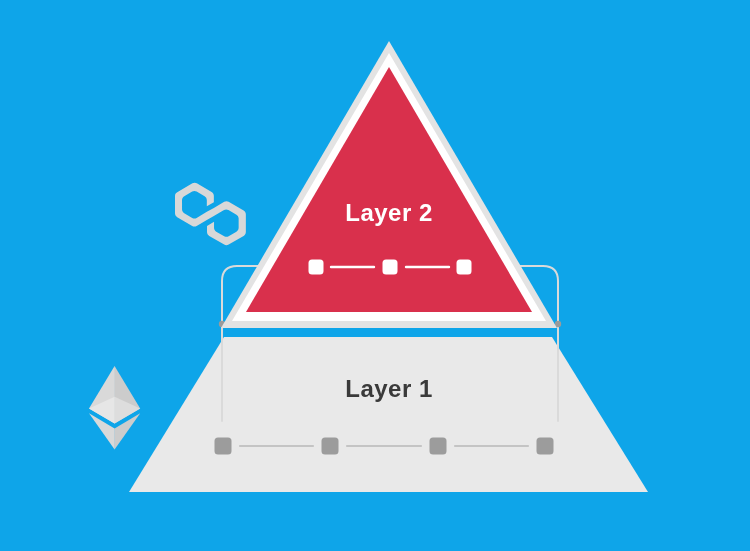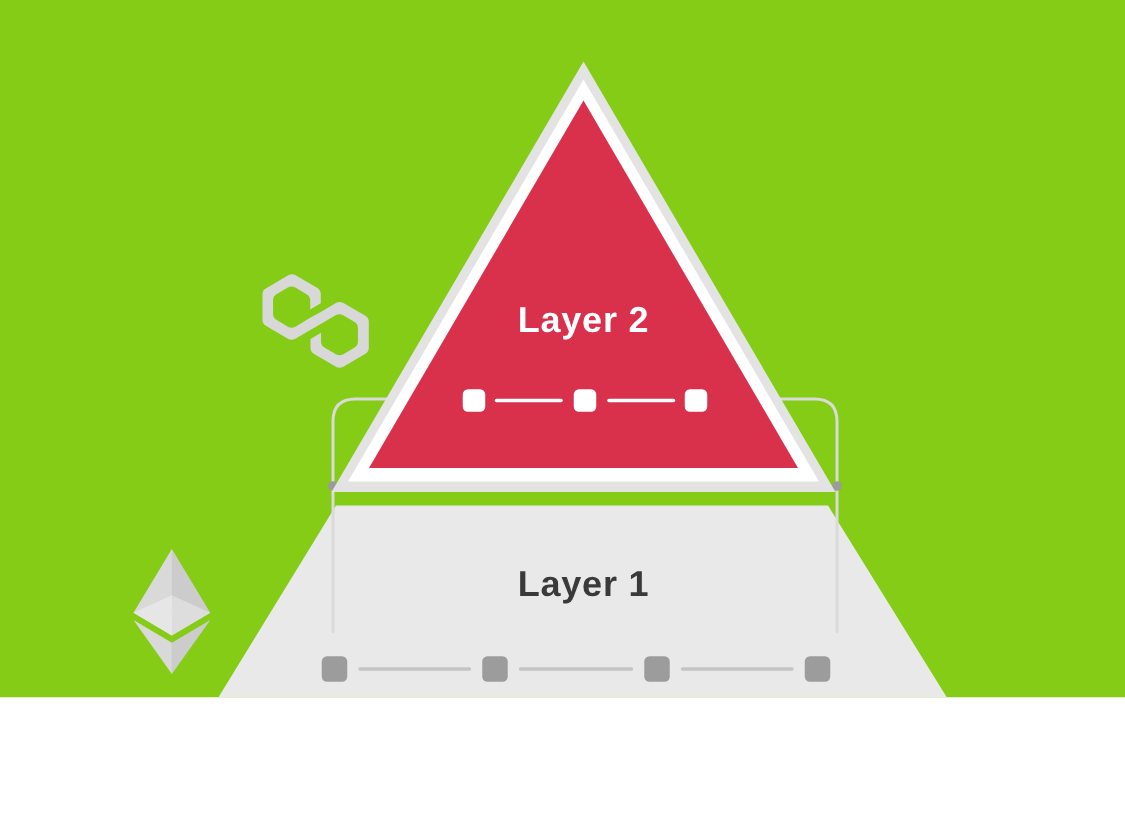--- a/index.html
+++ b/index.html
@@ -4,22 +4,22 @@
 <style>
   html, body {
     margin: 0;
     padding: 0;
     background: #ffffff;
     font-family: "Liberation Sans", sans-serif;
   }
   .stage {
     position: relative;
     width: 750px;
-    height: 465px;
-    background: #84cc16;
+    height: 551px;
+    background: #0ea5e9;
     overflow: hidden;
   }
   svg { display: block; }
   .layer-label {
     font-family: "Liberation Sans", sans-serif;
     font-weight: 700;
     font-size: 24px;
     letter-spacing: 0.5px;
   }
 </style>

